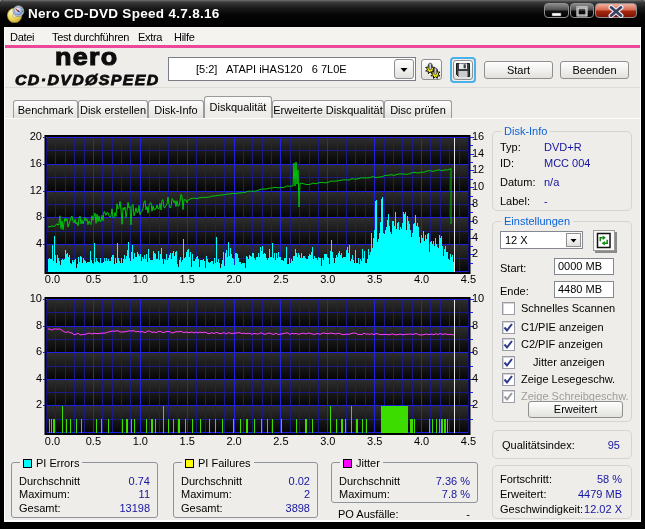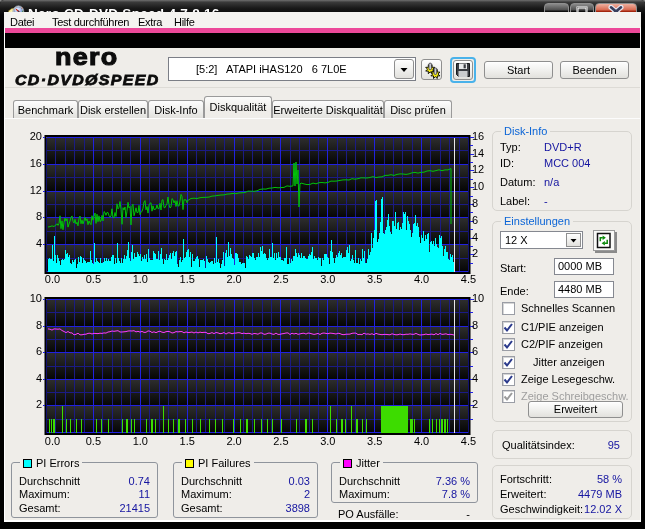--- a/index.html
+++ b/index.html
@@ -3,21 +3,21 @@
 *{margin:0;padding:0;box-sizing:border-box;}
 html,body{width:645px;height:529px;background:#8a8a8a;font-family:"Liberation Sans",sans-serif;}
 #win{position:relative;width:645px;height:529px;background:#000;border-radius:4px 4px 0 0;overflow:hidden;}
 .abs{position:absolute;}
 #title{position:absolute;left:0;top:0;width:645px;height:27px;border-radius:4px 4px 0 0;
  background:linear-gradient(180deg,#707070 0,#3a3a3a 8%,#1a1a1a 30%,#050505 55%,#000 100%);}
 #title .txt{position:absolute;left:28px;top:6px;font-size:13.5px;font-weight:bold;color:#fff;letter-spacing:0.3px;}
 .wbtn{position:absolute;top:3px;height:15px;border-radius:4px;border:1px solid #8f8f8f;}
 .wbtn.dark{background:linear-gradient(180deg,#8a8a8a 0,#4f4f4f 45%,#101010 55%,#000 100%);}
 .wbtn.red{background:linear-gradient(180deg,#efb0a0 0,#d96b52 45%,#a5270f 55%,#7d1405 100%);}
-#menubar{position:absolute;left:4px;top:12px;width:637px;height:21px;background:#f4f3f0;border-bottom:5px solid #ec4899;}
+#menubar{position:absolute;left:4px;top:27px;width:637px;height:21px;background:#f4f3f0;border-bottom:3px solid #ec4899;}
 #menubar span{position:absolute;top:4px;font-size:11px;color:#000;letter-spacing:-0.3px;}
 #toolbar{position:absolute;left:4px;top:48px;width:637px;height:48px;background:#efede9;}
 #client{position:absolute;left:4px;top:96px;width:637px;height:426px;background:#efede9;}
 .ax{font-family:"Liberation Sans",sans-serif;font-size:11px;fill:#000;}
 .gbox{position:absolute;border:1px solid #d6d4cf;border-radius:5px;}
 .gbox .cap{position:absolute;top:-7px;left:8px;background:#efede9;padding:0 3px;font-size:11px;color:#0a64d6;}
 .sbox{position:absolute;border:1px solid #8f949c;border-radius:3px;}
 .sbox .cap{position:absolute;top:-6px;left:8px;background:#efede9;padding:0 3px;font-size:11px;color:#000;display:flex;align-items:center;gap:4px;}
 .leg{display:inline-block;width:9px;height:9px;border:1px solid #000;}
 .row{position:absolute;font-size:11px;color:#000;white-space:nowrap;}
@@ -355,26 +355,26 @@
     <div class="row" style="left:500px;top:503px;">Geschwindigkeit:</div>
     <div class="val" style="left:560px;top:503px;width:62px;">12.02 X</div>
     <div class="sbox" style="left:11px;top:462px;width:147px;height:56px;">
       <span class="cap"><span class="leg" style="background:#00ffff"></span>PI Errors</span>
     </div>
     <div class="row" style="left:19px;top:475px;">Durchschnitt</div>
     <div class="val" style="left:85px;top:475px;width:65px;">0.74</div>
     <div class="row" style="left:19px;top:488px;">Maximum:</div>
     <div class="val" style="left:85px;top:488px;width:65px;">11</div>
     <div class="row" style="left:19px;top:502px;">Gesamt:</div>
-    <div class="val" style="left:85px;top:502px;width:65px;">21415</div>
+    <div class="val" style="left:85px;top:502px;width:65px;">13198</div>
     <div class="sbox" style="left:173px;top:462px;width:145px;height:56px;">
       <span class="cap"><span class="leg" style="background:#ffff00"></span>PI Failures</span>
     </div>
     <div class="row" style="left:181px;top:475px;">Durchschnitt</div>
-    <div class="val" style="left:245px;top:475px;width:65px;">0.03</div>
+    <div class="val" style="left:245px;top:475px;width:65px;">0.02</div>
     <div class="row" style="left:181px;top:488px;">Maximum:</div>
     <div class="val" style="left:245px;top:488px;width:65px;">2</div>
     <div class="row" style="left:181px;top:502px;">Gesamt:</div>
     <div class="val" style="left:245px;top:502px;width:65px;">3898</div>
     <div class="sbox" style="left:331px;top:462px;width:147px;height:41px;">
       <span class="cap"><span class="leg" style="background:#ff00ff"></span>Jitter</span>
     </div>
     <div class="row" style="left:339px;top:475px;">Durchschnitt</div>
     <div class="val" style="left:405px;top:475px;width:65px;">7.36 %</div>
     <div class="row" style="left:339px;top:488px;">Maximum:</div>

